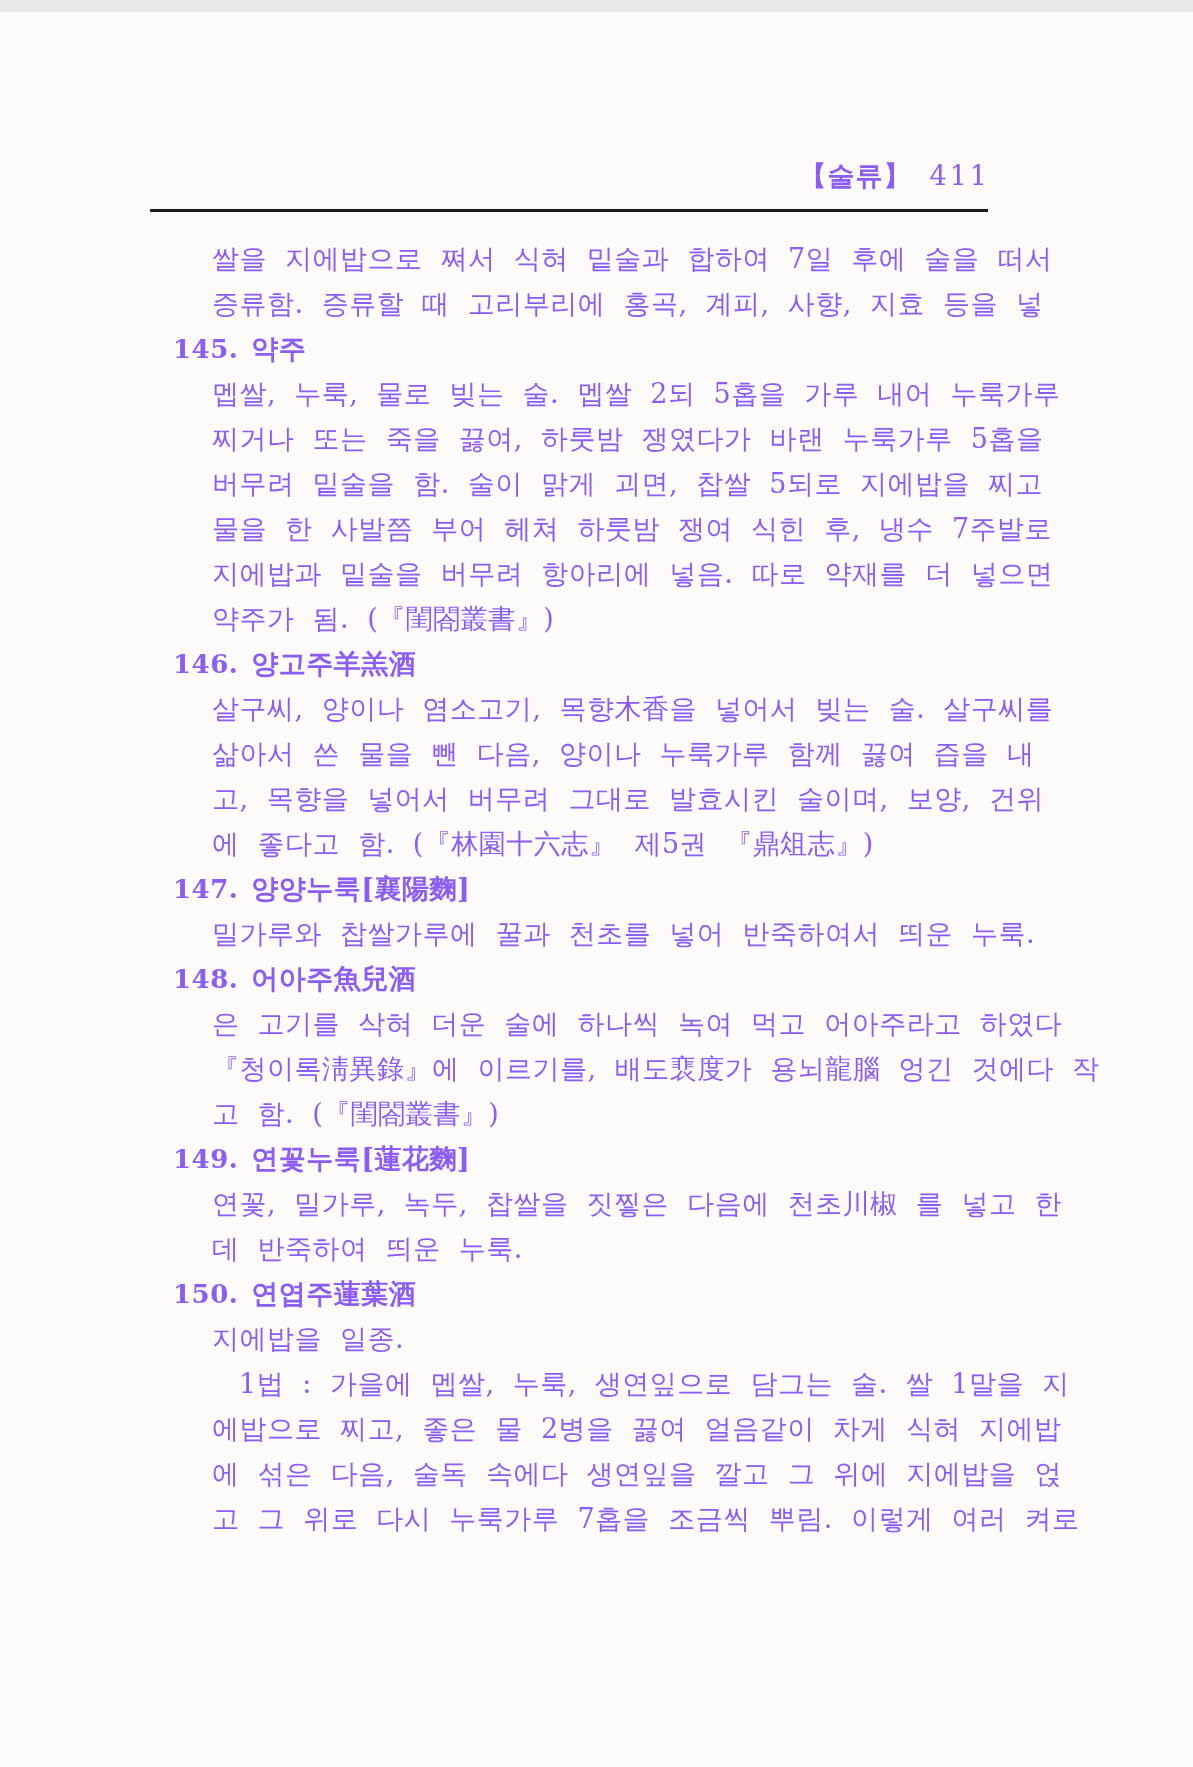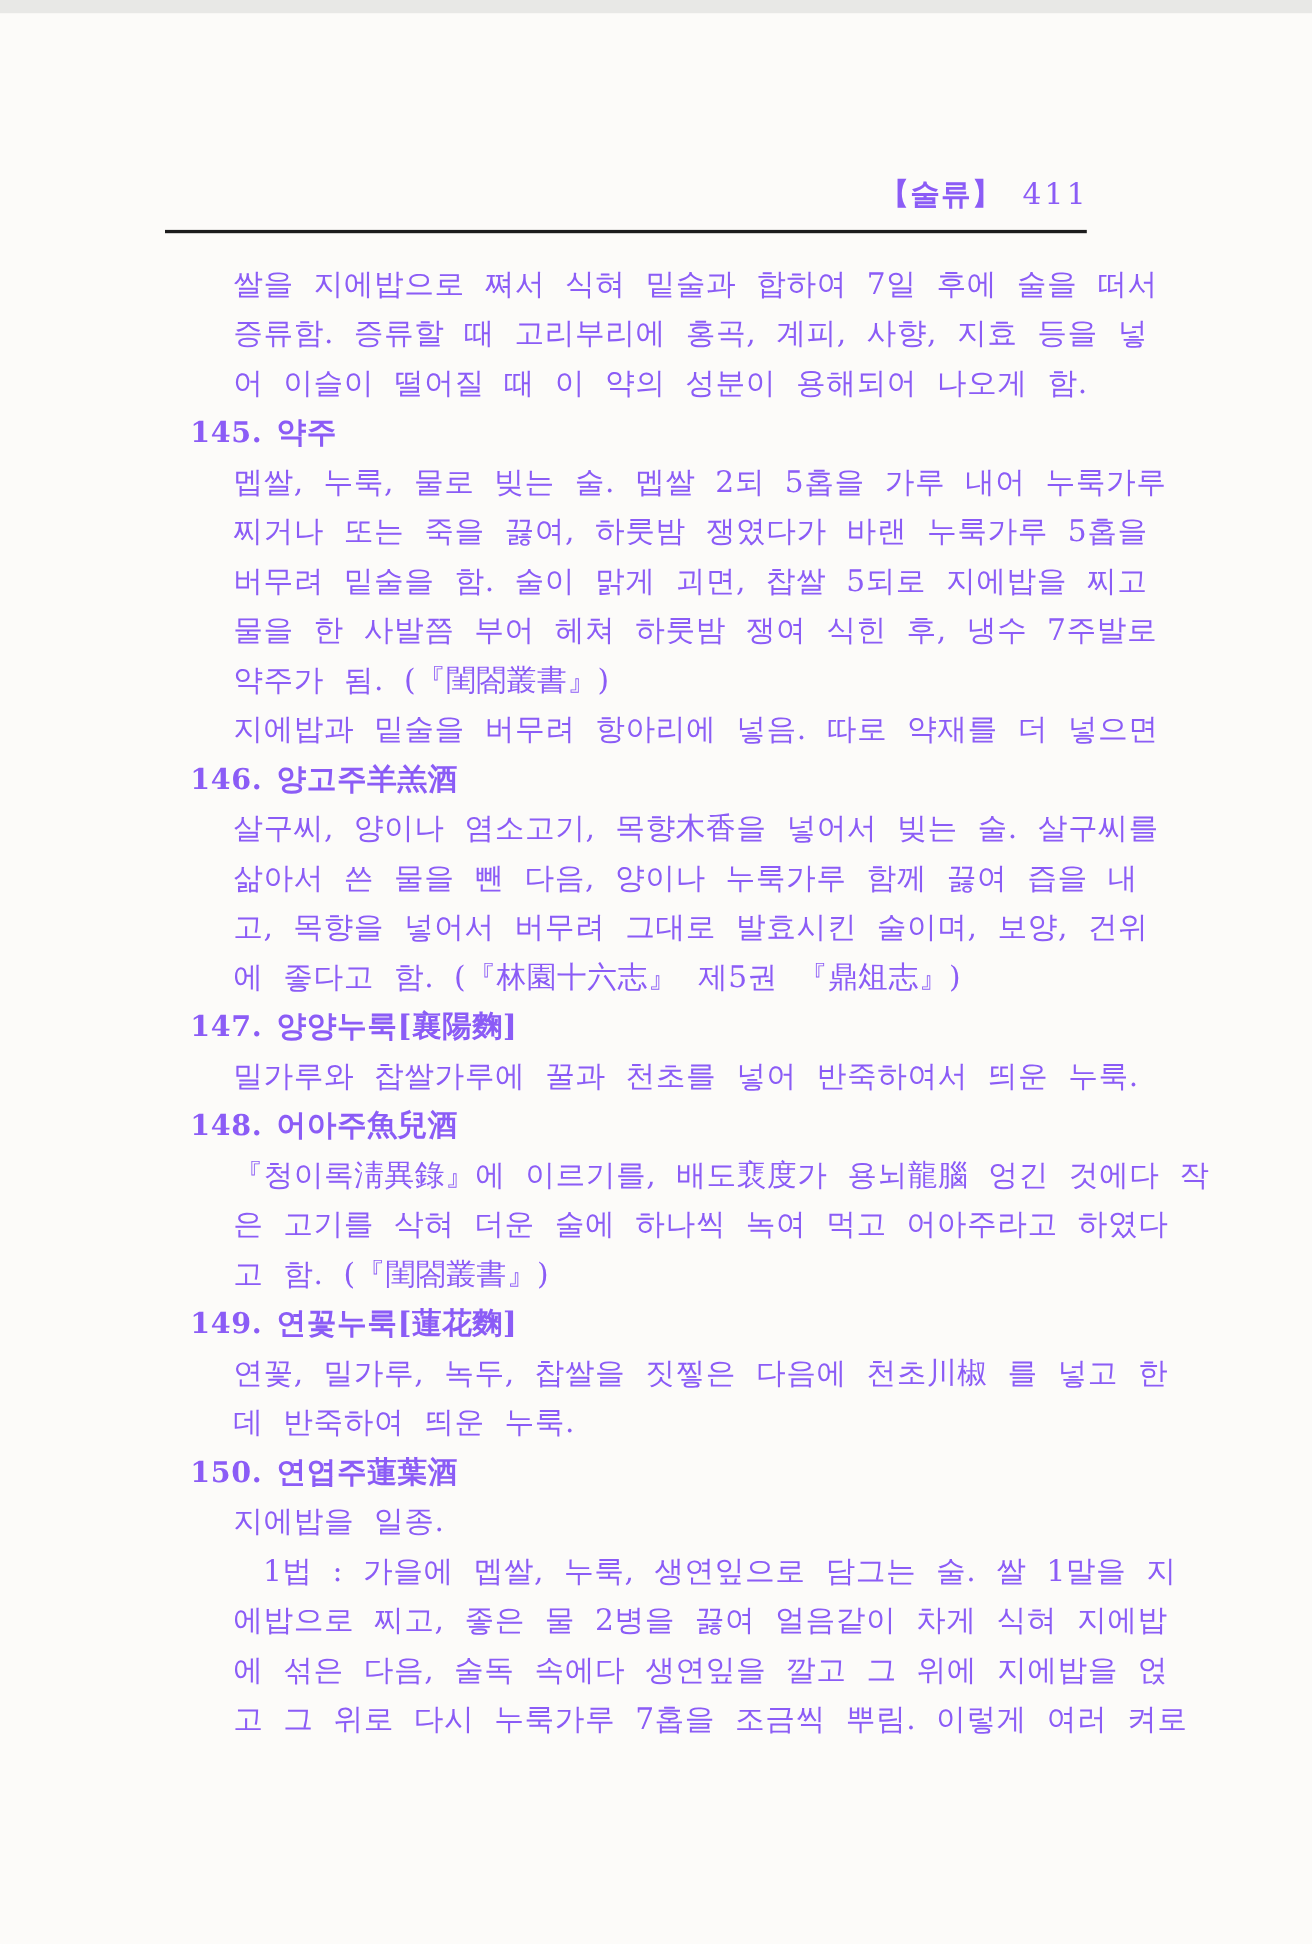--- a/index.html
+++ b/index.html
@@ -56,50 +56,49 @@
   <div class="page-header">
     <span class="section-label">【술류】</span>
     <span class="page-number">411</span>
   </div>
   <div class="header-rule"></div>
 
   <div class="body-block">
 
     <div class="row text-row">쌀을 지에밥으로 쪄서 식혀 밑술과 합하여 7일 후에 술을 떠서</div>
     <div class="row text-row">증류함. 증류할 때 고리부리에 홍곡, 계피, 사향, 지효 등을 넣</div>
-    <div class="row text-row">어 이슬이 떨어질 때 이 약의 성분이 용해되어 나오게 함.</div>
 
     <div class="row heading-row">
       <span class="entry-number">145.</span><span class="entry-title">약주</span>
     </div>
     <div class="row text-row">멥쌀, 누룩, 물로 빚는 술. 멥쌀 2되 5홉을 가루 내어 누룩가루</div>
     <div class="row text-row">찌거나 또는 죽을 끓여, 하룻밤 쟁였다가 바랜 누룩가루 5홉을</div>
     <div class="row text-row">버무려 밑술을 함. 술이 맑게 괴면, 찹쌀 5되로 지에밥을 찌고</div>
     <div class="row text-row">물을 한 사발쯤 부어 헤쳐 하룻밤 쟁여 식힌 후, 냉수 7주발로</div>
+    <div class="row text-row">지에밥과 밑술을 버무려 항아리에 넣음. 따로 약재를 더 넣으면</div>
     <div class="row text-row">약주가 됨. (『閨閤叢書』)</div>
-    <div class="row text-row">지에밥과 밑술을 버무려 항아리에 넣음. 따로 약재를 더 넣으면</div>
 
     <div class="row heading-row">
       <span class="entry-number">146.</span><span class="entry-title">양고주羊羔酒</span>
     </div>
     <div class="row text-row">살구씨, 양이나 염소고기, 목향木香을 넣어서 빚는 술. 살구씨를</div>
     <div class="row text-row">삶아서 쓴 물을 뺀 다음, 양이나 누룩가루 함께 끓여 즙을 내</div>
     <div class="row text-row">고, 목향을 넣어서 버무려 그대로 발효시킨 술이며, 보양, 건위</div>
     <div class="row text-row">에 좋다고 함. (『林園十六志』 제5권 『鼎俎志』)</div>
 
     <div class="row heading-row">
       <span class="entry-number">147.</span><span class="entry-title">양양누룩[襄陽麴]</span>
     </div>
     <div class="row text-row">밀가루와 찹쌀가루에 꿀과 천초를 넣어 반죽하여서 띄운 누룩.</div>
 
     <div class="row heading-row">
       <span class="entry-number">148.</span><span class="entry-title">어아주魚兒酒</span>
     </div>
+    <div class="row text-row">은 고기를 삭혀 더운 술에 하나씩 녹여 먹고 어아주라고 하였다</div>
     <div class="row text-row">『청이록淸異錄』에 이르기를, 배도裵度가 용뇌龍腦 엉긴 것에다 작</div>
-    <div class="row text-row">은 고기를 삭혀 더운 술에 하나씩 녹여 먹고 어아주라고 하였다</div>
     <div class="row text-row">고 함. (『閨閤叢書』)</div>
 
     <div class="row heading-row">
       <span class="entry-number">149.</span><span class="entry-title">연꽃누룩[蓮花麴]</span>
     </div>
     <div class="row text-row">연꽃, 밀가루, 녹두, 찹쌀을 짓찧은 다음에 천초川椒 를 넣고 한</div>
     <div class="row text-row">데 반죽하여 띄운 누룩.</div>
 
     <div class="row heading-row">
       <span class="entry-number">150.</span><span class="entry-title">연엽주蓮葉酒</span>

